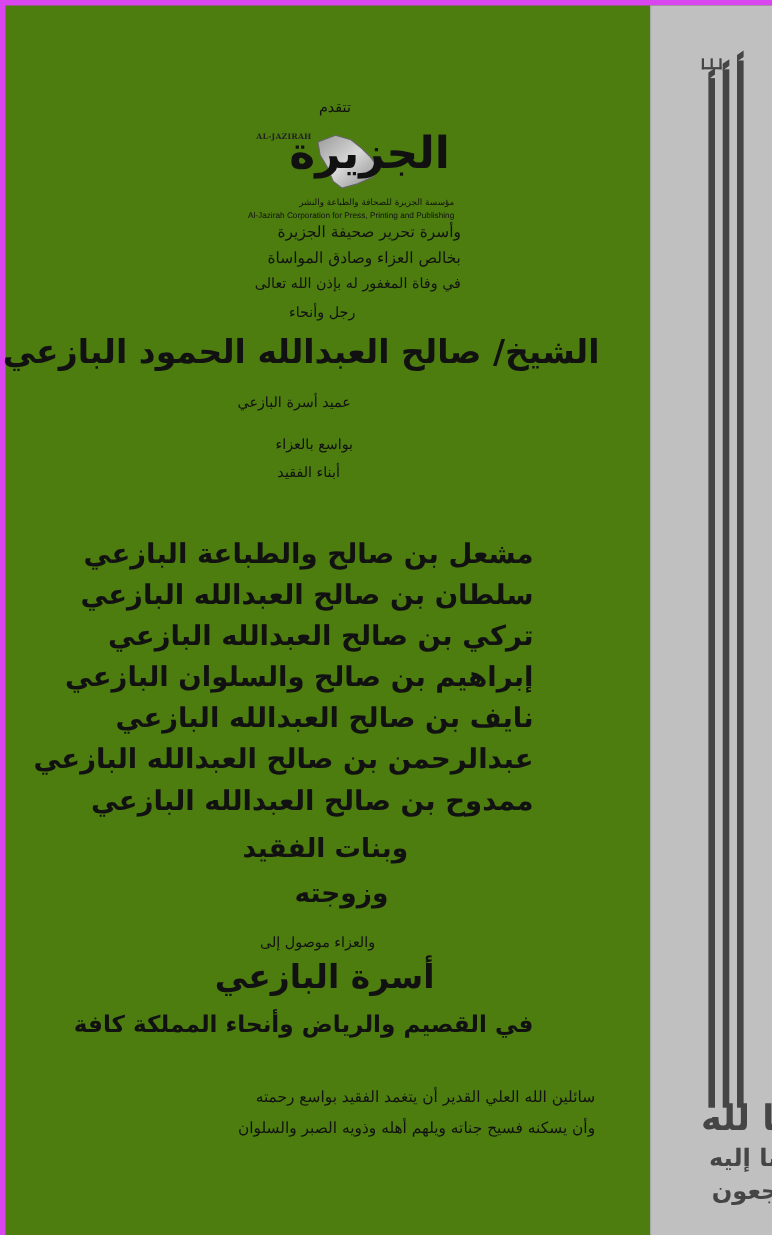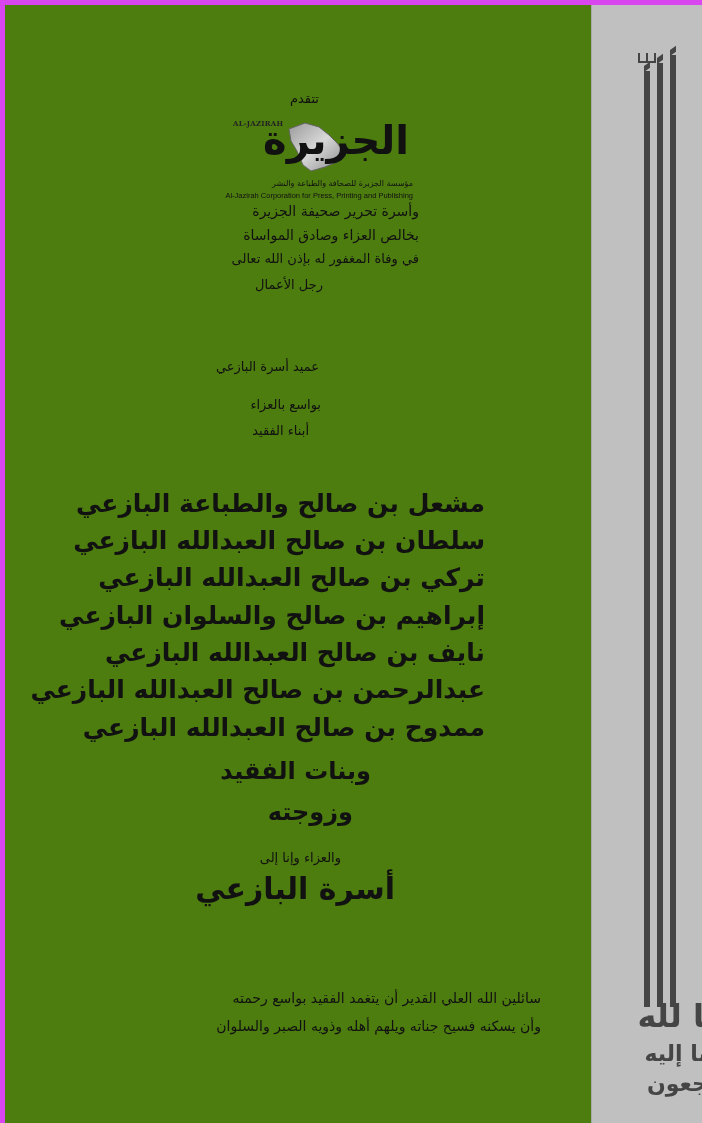--- a/index.html
+++ b/index.html
@@ -62,40 +62,42 @@
         <path d="M4 8 L20 2 L34 6 L44 14 L52 22 L58 30 L54 40 L40 46 L26 50 L18 44 L12 30 L6 20 Z" fill="url(#mapg)" stroke="#666" stroke-width="1"></path>
       </svg>
       <span class="logo-ar">الجزيرة</span>
       <span class="logo-sub1">مؤسسة الجزيرة للصحافة والطباعة والنشر</span>
       <span class="logo-sub2">Al-Jazirah Corporation for Press, Printing and Publishing</span>
     </div>
 
     <div class="line small" style="top:198px; right:172px; font-size:14px;">وأسرة تحرير صحيفة الجزيرة</div>
     <div class="line small" style="top:222px; right:172px; font-size:14px;">بخالص العزاء وصادق المواساة</div>
     <div class="line small" style="top:246px; right:172px;">في وفاة المغفور له بإذن الله تعالى</div>
-    <div class="line small" style="top:272px; right:268px;">رجل الأعمال</div>
+    <div class="line small" style="top:272px; right:268px;">رجل وأنحاء</div>
 
+    <div class="line name-big" style="top:298px; right:46px;">الشيخ/ صالح العبدالله الحمود البازعي</div>
     <div class="line small" style="top:354px; right:272px;">عميد أسرة البازعي</div>
 
     <div class="line small" style="top:392px; right:270px;">بواسع بالعزاء</div>
     <div class="line small" style="top:418px; right:282px;">أبناء الفقيد</div>
 
     <div class="line son" style="top:484px; right:106px;">مشعل بن صالح والطباعة البازعي</div>
     <div class="line son" style="top:521px; right:106px;">سلطان بن صالح العبدالله البازعي</div>
     <div class="line son" style="top:558px; right:106px;">تركي بن صالح العبدالله البازعي</div>
     <div class="line son" style="top:596px; right:106px;">إبراهيم بن صالح والسلوان البازعي</div>
     <div class="line son" style="top:633px; right:106px;">نايف بن صالح العبدالله البازعي</div>
     <div class="line son" style="top:670px; right:106px;">عبدالرحمن بن صالح العبدالله البازعي</div>
     <div class="line son" style="top:708px; right:106px;">ممدوح بن صالح العبدالله البازعي</div>
 
     <div class="line mid-bold" style="top:752px; right:220px;">وبنات الفقيد</div>
     <div class="line mid-bold" style="top:793px; right:238px;">وزوجته</div>
 
-    <div class="line small" style="top:845px; right:250px;">والعزاء وإنا إلى</div>
+    <div class="line small" style="top:845px; right:250px;">والعزاء موصول إلى</div>
     <div class="line family-big" style="top:866px; right:196px;">أسرة البازعي</div>
+    <div class="line region" style="top:914px; right:106px;">في القصيم والرياض وأنحاء المملكة كافة</div>
 
     <div class="line prayer" style="top:985px; right:50px;">سائلين الله العلي القدير أن يتغمد الفقيد بواسع رحمته</div>
     <div class="line prayer" style="top:1013px; right:50px;">وأن يسكنه فسيح جناته ويلهم أهله وذويه الصبر والسلوان</div>
   </div>
 
   <div class="side">
     <div class="shadda"></div>
     <div class="bar" style="left:52px; top:66px; height:936px;"></div>
     <div class="bar" style="left:65px; top:58px; height:944px;"></div>
     <div class="bar" style="left:78px; top:50px; height:952px;"></div>

